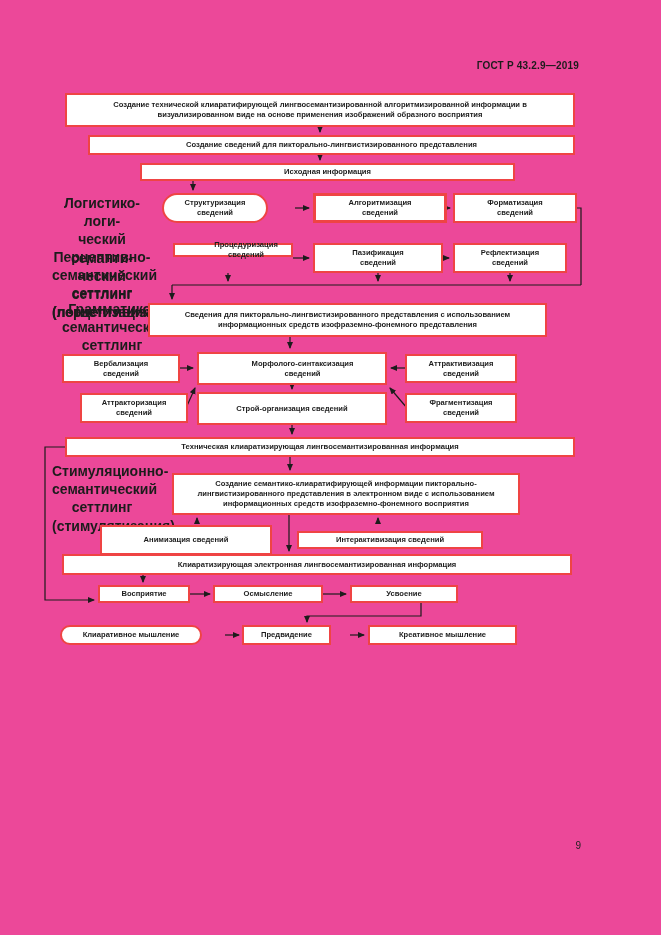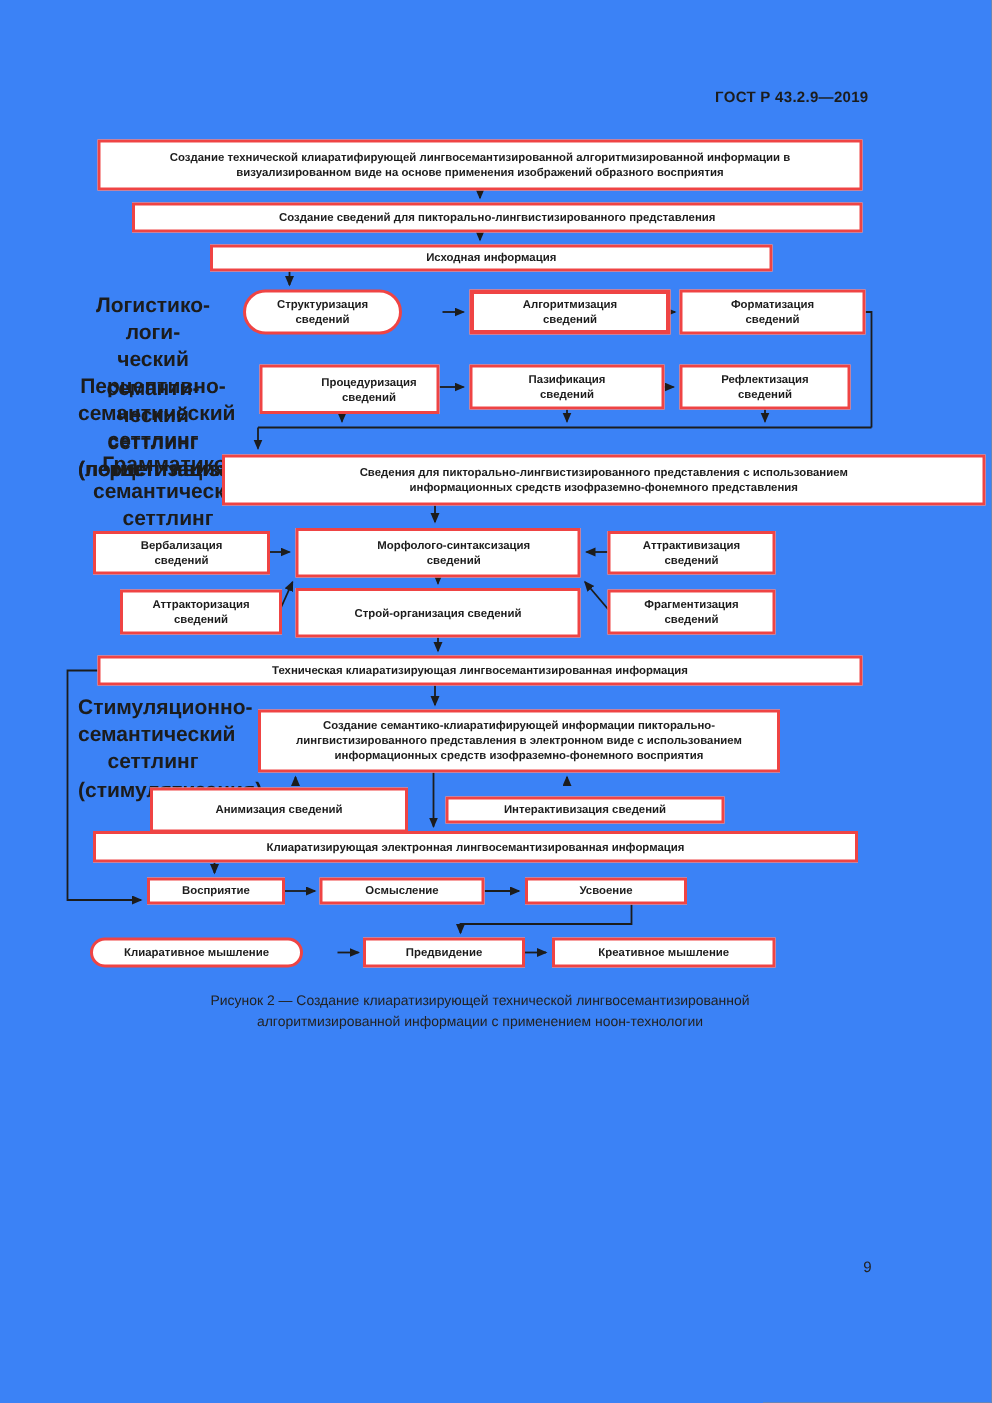--- a/index.html
+++ b/index.html
@@ -1,19 +1,19 @@
 <!DOCTYPE html>
 <html><head>
 <meta charset="utf-8">
 <style>
   html,body{margin:0;padding:0;background:#888;}
   .page{
     position:relative;
     width:661px;height:935px;
-    background:#3b82f6;
+    background:#ec4899;
     font-family:"Liberation Sans","DejaVu Sans",sans-serif;
     color:#1c1c1c;
     overflow:hidden;
   }
   .hdr{
     position:absolute;top:60px;left:0;right:82px;
     text-align:right;font-size:10px;font-weight:bold;letter-spacing:.2px;
   }
   .box{
     position:absolute;
@@ -113,28 +113,28 @@
   <div class="box" style="left:88px;top:135px;width:487px;height:20px;">Создание сведений для пикторально-лингвистизированного представления</div>
   <div class="box" style="left:140px;top:163px;width:375px;height:18px;">Исходная информация</div>
 
   <div class="box" style="left:162px;top:193px;width:106px;height:30px;border-radius:15px;">Структуризация
 сведений</div>
   <div class="box thick" style="left:313px;top:193px;width:134px;height:30px;">Алгоритмизация
 сведений</div>
   <div class="box" style="left:453px;top:193px;width:124px;height:30px;">Форматизация
 сведений</div>
 
-  <div class="box" style="left:173px;top:243px;width:120px;height:33px;padding-left:29px;">Процедуризация
+  <div class="box" style="left:173px;top:243px;width:120px;height:14px;padding-left:29px;">Процедуризация
 сведений</div>
   <div class="box" style="left:313px;top:243px;width:130px;height:30px;">Пазификация
 сведений</div>
   <div class="box" style="left:453px;top:243px;width:114px;height:30px;">Рефлектизация
 сведений</div>
 
-  <div class="box" style="left:148px;top:303px;width:509px;height:34px;">Сведения для пикторально-лингвистизированного представления с использованием
+  <div class="box" style="left:148px;top:303px;width:399px;height:34px;">Сведения для пикторально-лингвистизированного представления с использованием
 информационных средств изофраземно-фонемного представления</div>
 
   <div class="box" style="left:62px;top:354px;width:118px;height:29px;">Вербализация
 сведений</div>
   <div class="box" style="left:197px;top:352px;width:190px;height:33px;padding-left:24px;">Морфолого-синтаксизация
 сведений</div>
   <div class="box" style="left:405px;top:354px;width:112px;height:29px;">Аттрактивизация
 сведений</div>
 
   <div class="box" style="left:80px;top:393px;width:108px;height:30px;">Аттракторизация
@@ -152,20 +152,18 @@
   <div class="box" style="left:100px;top:525px;width:172px;height:30px;">Анимизация сведений</div>
   <div class="box" style="left:297px;top:531px;width:186px;height:18px;">Интерактивизация сведений</div>
 
   <div class="box" style="left:62px;top:554px;width:510px;height:21px;">Клиаратизирующая электронная лингвосемантизированная информация</div>
 
   <div class="box" style="left:98px;top:585px;width:92px;height:18px;">Восприятие</div>
   <div class="box" style="left:213px;top:585px;width:110px;height:18px;">Осмысление</div>
   <div class="box" style="left:350px;top:585px;width:108px;height:18px;">Усвоение</div>
 
   <div class="box" style="left:60px;top:625px;width:142px;height:20px;border-radius:10px;">Клиаративное мышление</div>
-  <div class="box" style="left:242px;top:625px;width:108px;height:20px;">Предвидение</div>
+  <div class="box" style="left:242px;top:625px;width:89px;height:20px;">Предвидение</div>
   <div class="box" style="left:368px;top:625px;width:149px;height:20px;">Креативное мышление</div>
 
-  <div class="caption">Рисунок 2 — Создание клиаратизирующей технической лингвосемантизированной
-алгоритмизированной информации с применением ноон-технологии</div>
 
   <div class="pagenum">9</div>
 </div>
 
 </body></html>

